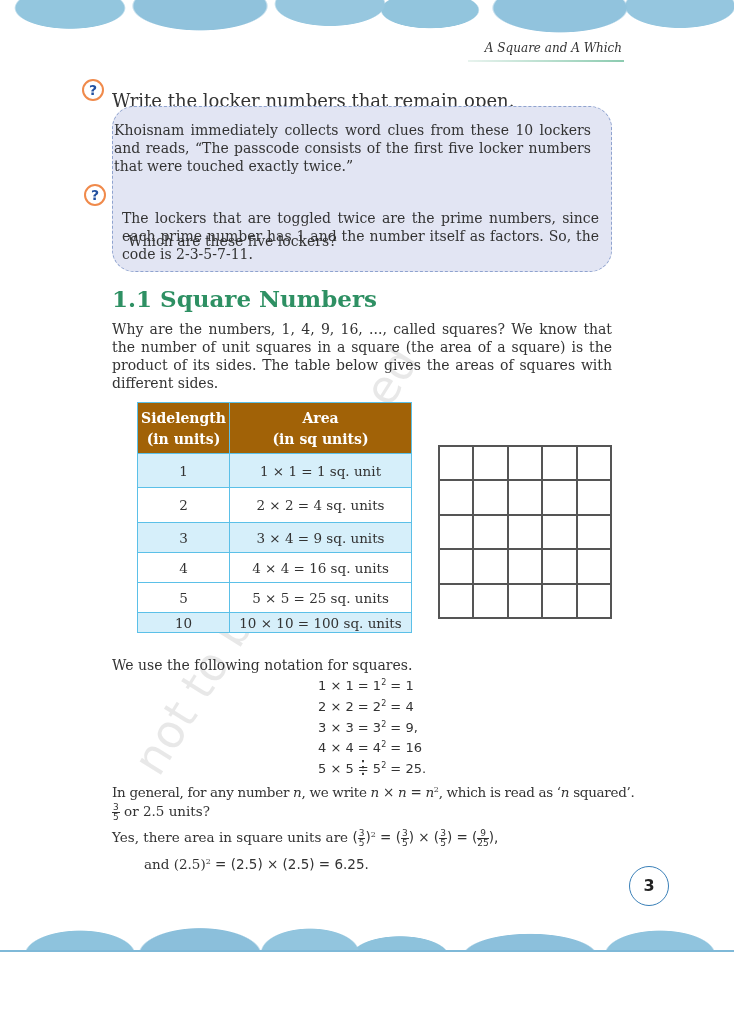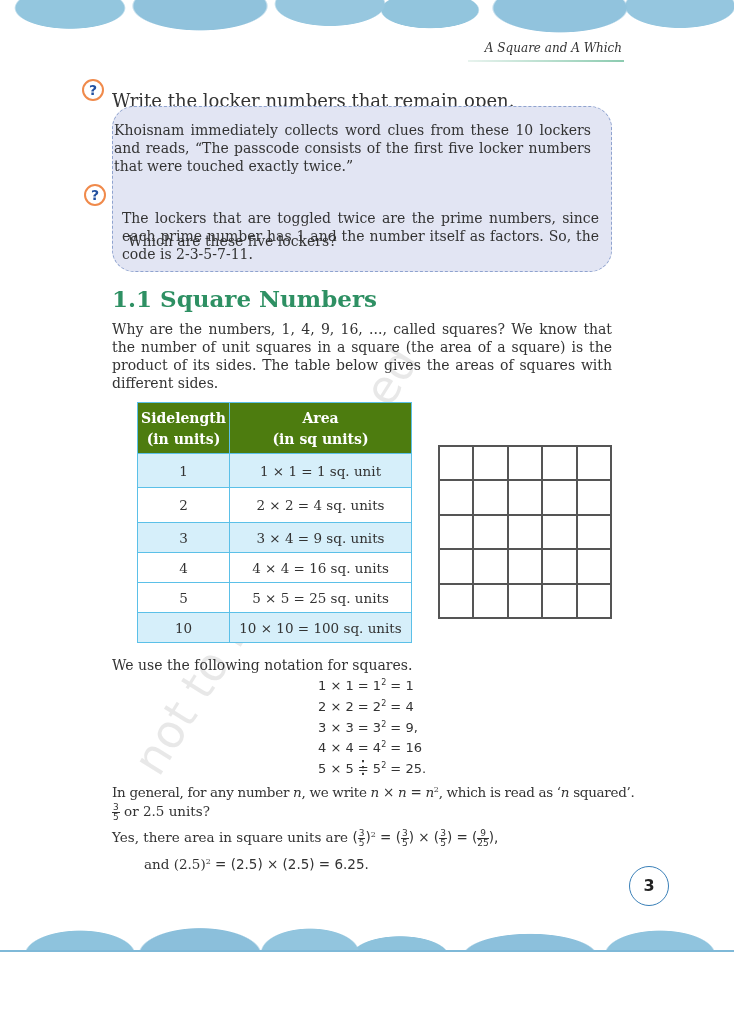--- a/index.html
+++ b/index.html
@@ -57,21 +57,21 @@
       font-family: "DejaVu Serif", serif; font-weight: bold; font-size: 23px; color: #2e9063;
     }
 
     .justify { text-align: justify; }
 
     table.areas {
       position: absolute; left: 137px; top: 402px; width: 275px;
       border-collapse: collapse; font-size: 13.5px;
     }
     table.areas th {
-      background: #4d7c0f; color: #ffffff; font-weight: bold; font-size: 14px;
+      background: #a16207; color: #ffffff; font-weight: bold; font-size: 14px;
       border: 1.5px solid #5bc0e8; height: 51px; line-height: 21px; padding-top: 2px;
     }
     table.areas td {
       border: 1.5px solid #5bc0e8; text-align: center; color: #333;
     }
     table.areas tr.shade td { background: #d6effa; }
     table.areas tr.plain td { background: #ffffff; }
     table.areas col.c1 { width: 92px; }
 
     .grid {
@@ -166,21 +166,21 @@
       <td>3 × 4 = 9 sq. units</td>
     </tr>
     <tr class="plain" style="height:30px;">
       <td>4</td>
       <td>4 × 4 = 16 sq. units</td>
     </tr>
     <tr class="plain" style="height:30px;">
       <td>5</td>
       <td>5 × 5 = 25 sq. units</td>
     </tr>
-    <tr class="shade" style="height:30px;">
+    <tr class="shade" style="height:20px;">
       <td>10</td>
       <td>10 × 10 = 100 sq. units</td>
     </tr>
   </tbody>
 </table>
 
 <div class="grid">
   <div></div>
     <div></div>
     <div></div>

